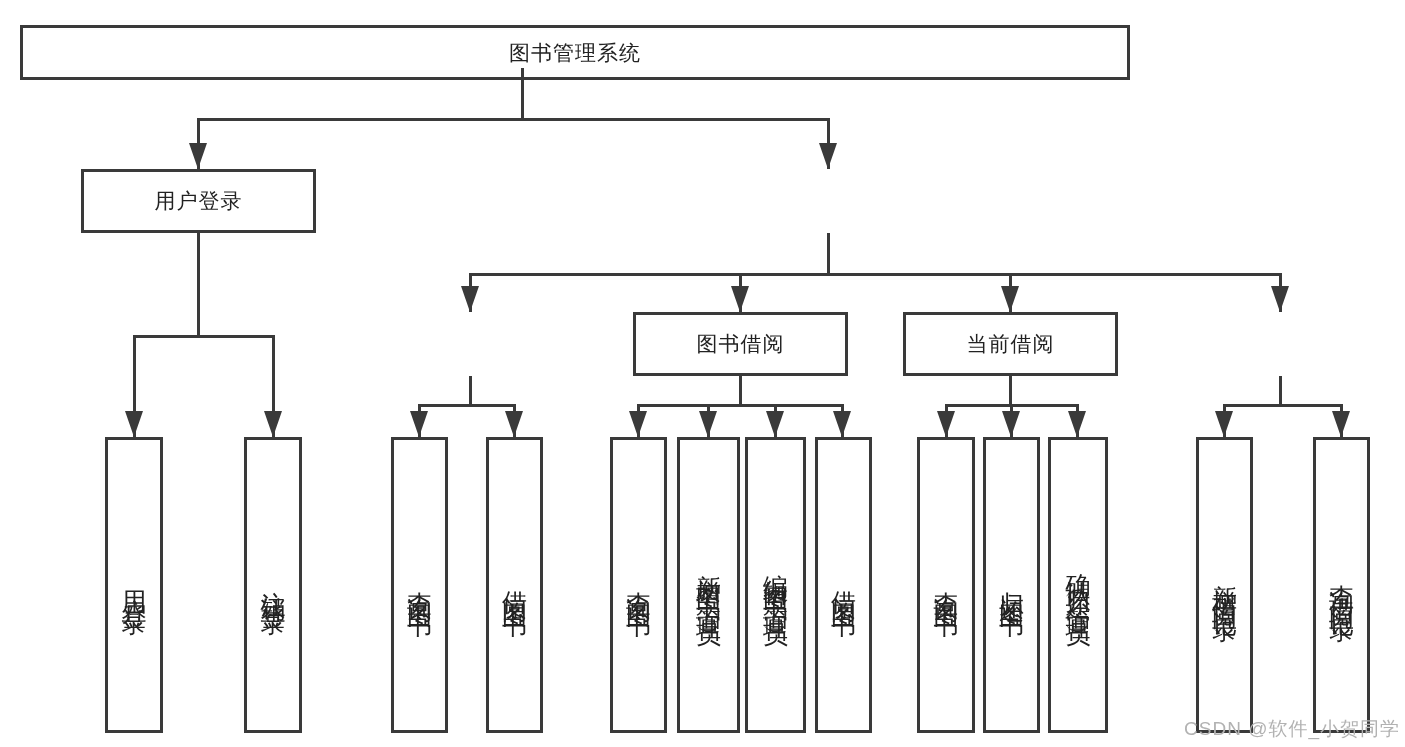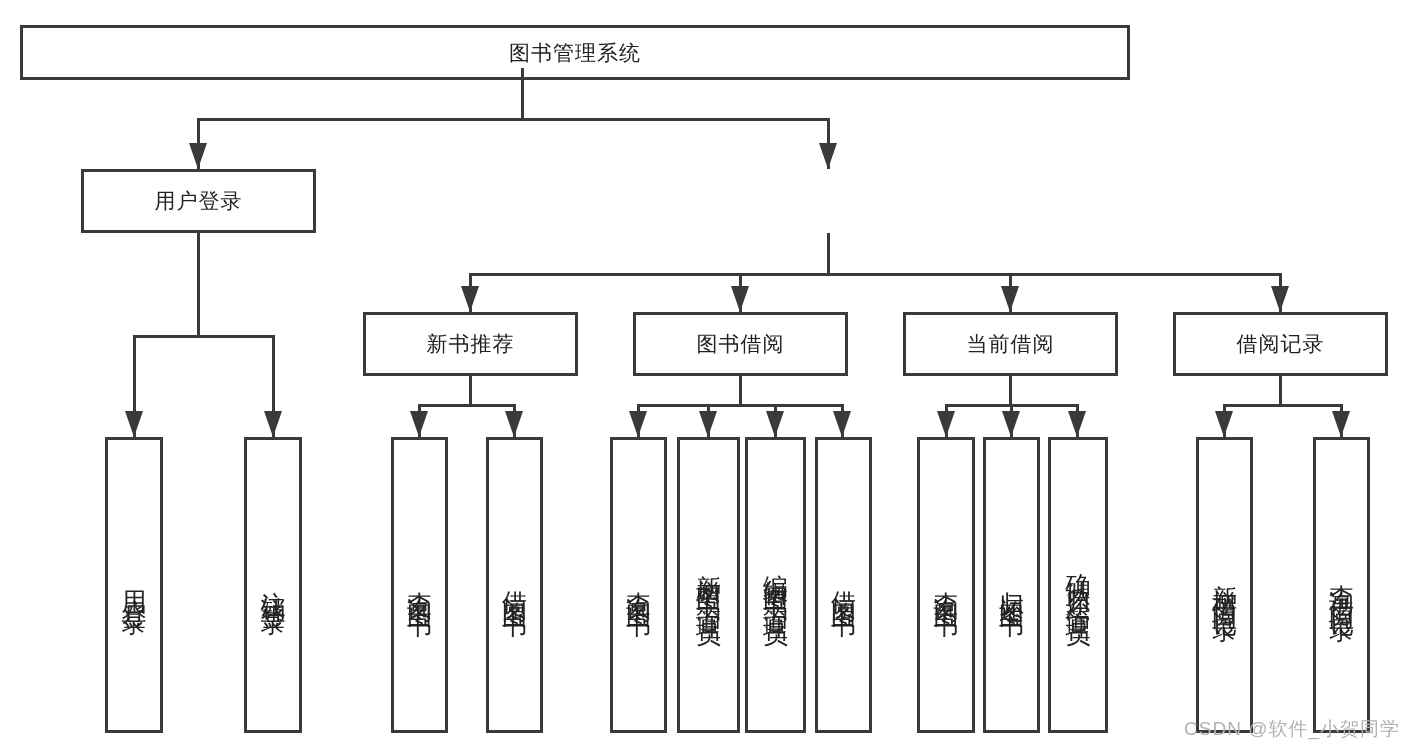--- a/index.html
+++ b/index.html
@@ -52,31 +52,25 @@
   <div class="line" style="left:469px;top:273px;width:813px;height:3px;"></div>
   <div class="line" style="left:469px;top:273px;width:3px;height:39px;"></div>
   <div class="line" style="left:739px;top:273px;width:3px;height:39px;"></div>
   <div class="line" style="left:1009px;top:273px;width:3px;height:39px;"></div>
   <div class="line" style="left:1279px;top:273px;width:3px;height:39px;"></div>
   <div class="arrow" style="left:461px;top:286px;"></div>
   <div class="arrow" style="left:731px;top:286px;"></div>
   <div class="arrow" style="left:1001px;top:286px;"></div>
   <div class="arrow" style="left:1271px;top:286px;"></div>
 
-  <div class="box" style="left:363px;top:312px;width:215px;height:64px;">
-    <span class="hlabel">新书推荐</span>
-  </div>
   <div class="box" style="left:903px;top:312px;width:215px;height:64px;">
     <span class="hlabel">当前借阅</span>
   </div>
   <div class="box" style="left:633px;top:312px;width:215px;height:64px;">
     <span class="hlabel">图书借阅</span>
-  </div>
-  <div class="box" style="left:1173px;top:312px;width:215px;height:64px;">
-    <span class="hlabel">借阅记录</span>
   </div>
 
   <div class="line" style="left:469px;top:376px;width:3px;height:30px;"></div>
   <div class="line" style="left:418px;top:404px;width:97px;height:3px;"></div>
   <div class="line" style="left:418px;top:404px;width:3px;height:33px;"></div>
   <div class="line" style="left:513px;top:404px;width:3px;height:33px;"></div>
   <div class="arrow" style="left:410px;top:411px;"></div>
   <div class="arrow" style="left:505px;top:411px;"></div>
 
   <div class="line" style="left:739px;top:376px;width:3px;height:30px;"></div>

